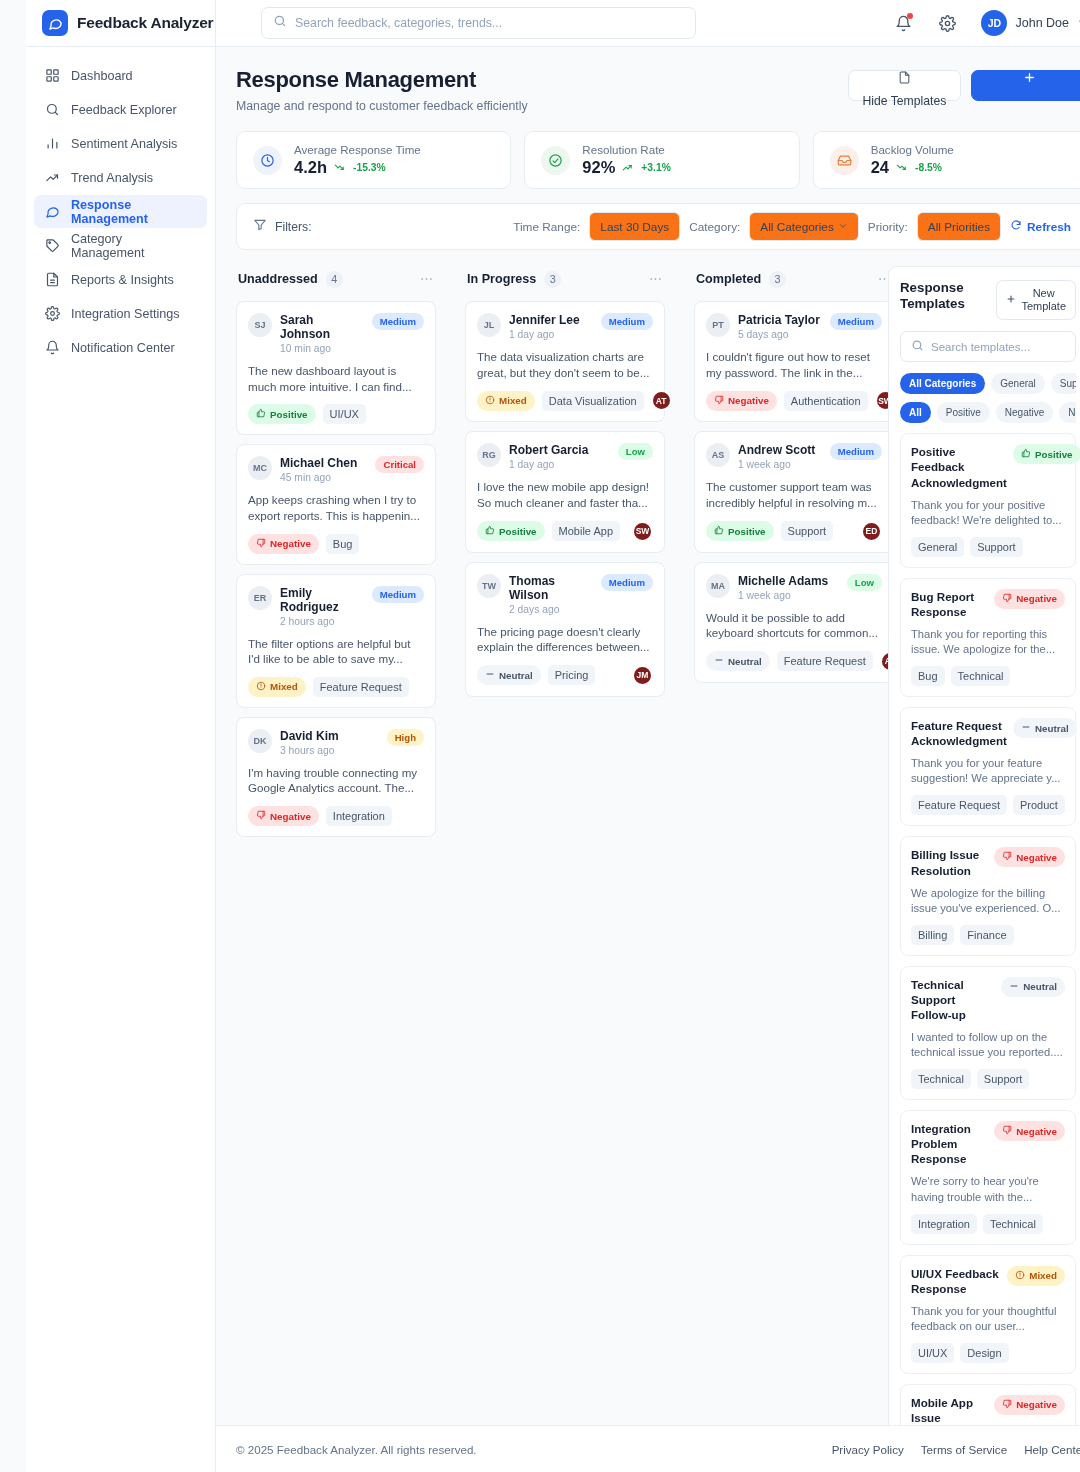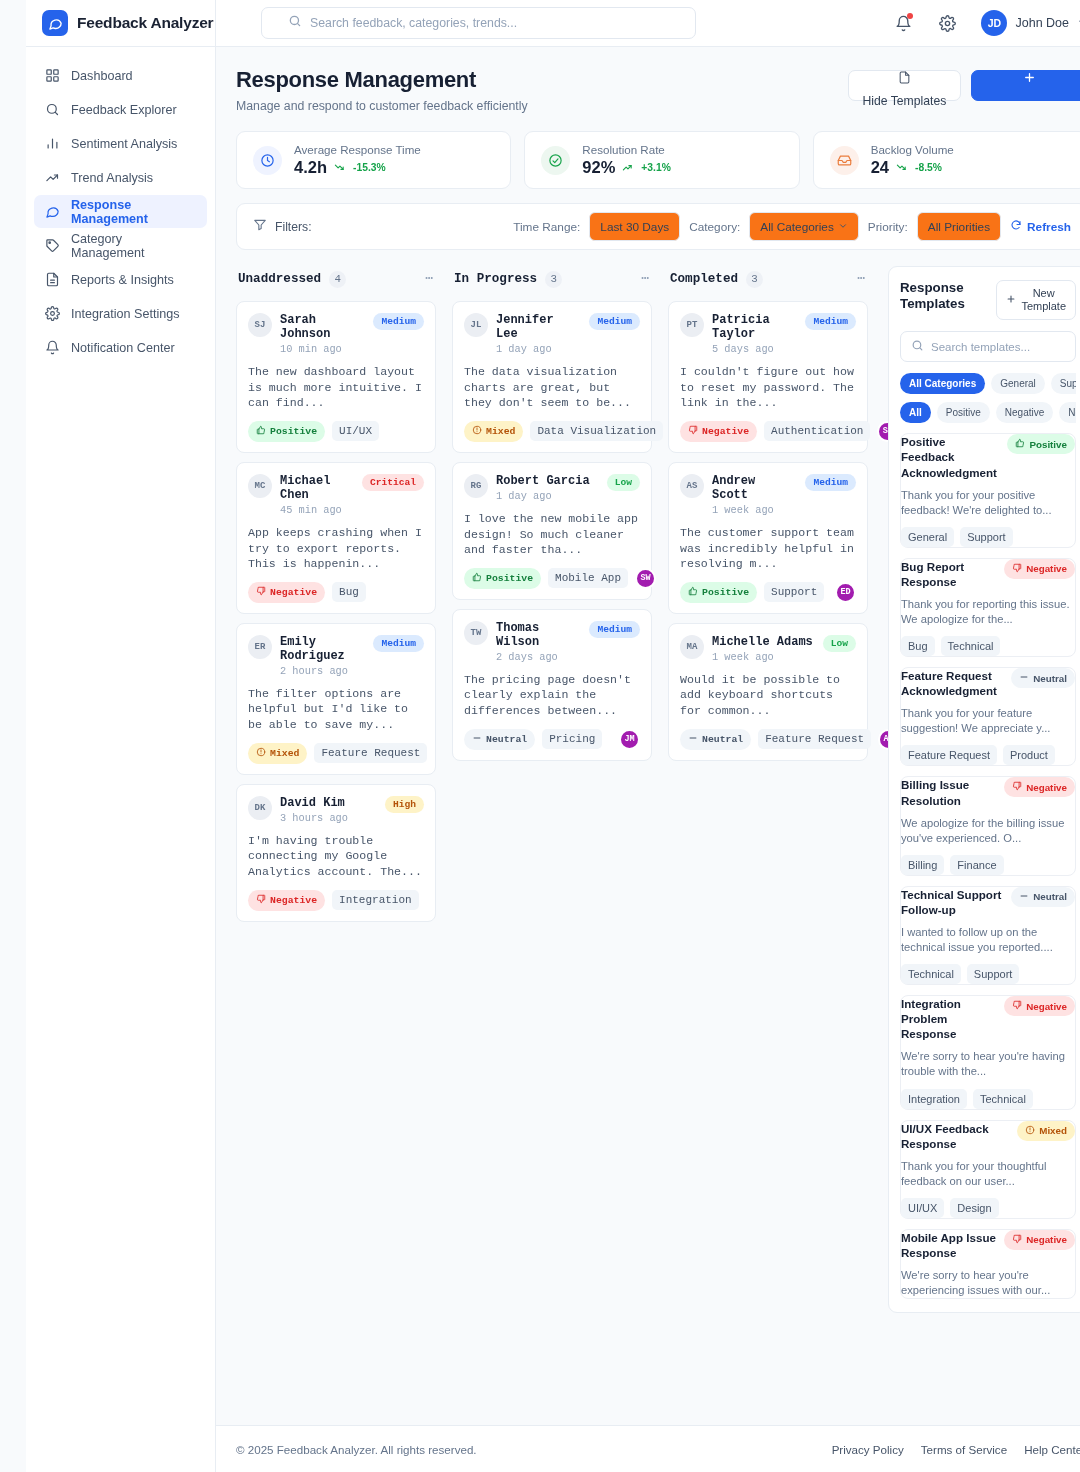--- a/index.html
+++ b/index.html
@@ -25,21 +25,21 @@
   }
   .brand-logo {
     width: 26px; height: 26px; border-radius: 7px; background: #2563eb;
     display: flex; align-items: center; justify-content: center; flex-shrink: 0;
   }
   .brand-name { font-size: 15.5px; font-weight: bold; color: #1a2233; letter-spacing: -0.2px; }
 
   .topbar-mid { flex: 1; display: flex; align-items: center; padding-left: 45px; }
   .searchbox {
     width: 435px; height: 32px; border: 1px solid #e2e8f0; border-radius: 7px;
-    background: #fff; display: flex; align-items: center; gap: 8px; padding: 0 26px;
+    background: #fff; display: flex; align-items: center; gap: 8px; padding: 0 11px;
   }
   .searchbox input {
     border: none; outline: none; font-size: 12.3px; color: #334155;
     font-family: "Liberation Sans", sans-serif; width: 100%; background: transparent;
   }
   .searchbox input::placeholder { color: #94a3b8; }
 
   .topbar-right { display: flex; align-items: center; gap: 24px; padding-right: 18px; }
   .icon-btn { position: relative; width: 20px; height: 20px; display: flex; align-items: center; justify-content: center; cursor: pointer; }
   .notif-dot { position: absolute; top: 0px; right: 0px; width: 6px; height: 6px; border-radius: 50%; background: #ef4444; }
@@ -103,21 +103,21 @@
   .f-lab { font-size: 11.8px; color: #64748b; }
   .f-ctl {
     height: 29px; border: 1px solid #e2e8f0; border-radius: 6px; background: #f97316;
     display: inline-flex; align-items: center; gap: 4px; padding: 0 10px;
     font-size: 11.8px; color: #334155; font-weight: 500; cursor: pointer;
   }
   .refresh { display: inline-flex; align-items: center; gap: 5px; color: #2563eb; font-size: 11.8px; font-weight: 600; cursor: pointer; }
 
   
   .content-row { display: flex; gap: 12px; margin-top: 16px; align-items: flex-start; }
-  .kanban { flex: 1; display: flex; gap: 16px; min-width: 0; font-family: Liberation Mono, monospace; }
+  .kanban { flex: 1; display: flex; gap: 29px; min-width: 0; }
   .kcol { width: 200px; min-width: 200px; }
   .kcol-head { display: flex; align-items: center; gap: 8px; height: 26px; padding: 0 2px; }
   .kcol-title { font-size: 12.6px; font-weight: bold; color: #172033; }
   .kcol-count {
     font-size: 10.8px; color: #64748b; background: #eef1f6; border-radius: 20px;
     min-width: 17px; height: 17px; padding: 0 5px; display: inline-flex; align-items: center; justify-content: center;
   }
   .kcol-more { margin-left: auto; color: #94a3b8; font-size: 13px; letter-spacing: 1px; cursor: pointer; line-height: 10px; }
 
   .fcard {
@@ -145,21 +145,21 @@
     display: inline-flex; align-items: center; gap: 4px; white-space: nowrap;
   }
   .sent-positive { background: #dcfce7; color: #15803d; }
   .sent-negative { background: #fee2e2; color: #dc2626; }
   .sent-mixed { background: #fef3c7; color: #b45309; }
   .sent-neutral { background: #f1f5f9; color: #475569; }
   .cat-tag {
     font-size: 11px; color: #475569; background: #f1f5f9; border-radius: 5px; padding: 4px 7px; white-space: nowrap;
   }
   .assignee {
-    margin-left: auto; width: 21px; height: 21px; border-radius: 50%; background: #a21caf; color: #fff;
+    margin-left: auto; width: 21px; height: 21px; border-radius: 50%; background: #7f1d1d; color: #fff;
     font-size: 8.5px; font-weight: bold; display: flex; align-items: center; justify-content: center; flex-shrink: 0;
     border: 2px solid #fff;
   }
 
   
   .tpanel {
     width: 200px; min-width: 200px; background: #fff; border: 1px solid #e8edf3;
     border-radius: 9px; padding: 13px 11px; align-self: flex-start;
   }
   .tp-head { display: flex; align-items: flex-start; gap: 8px; }
@@ -179,21 +179,21 @@
   }
   .tp-search input::placeholder { color: #94a3b8; }
   .chiprow { display: flex; gap: 6px; margin-top: 11px; overflow: hidden; }
   .chip {
     font-size: 10px; border-radius: 20px; padding: 5px 9px; background: #f1f5f9; color: #475569;
     white-space: nowrap; cursor: pointer; font-weight: 500;
   }
   .chip.sel { background: #2563eb; color: #fff; font-weight: bold; }
   .chiprow2 { margin-top: 8px; align-items: flex-end; }
 
-  .tcard { border: 1px solid #eceff4; border-radius: 8px; margin-top: 10px; cursor: pointer; background: #fff; }
+  .tcard { border: 1px solid #eceff4; border-radius: 8px; padding: 10px; margin-top: 10px; cursor: pointer; background: #fff; }
   .tc-head { display: flex; align-items: flex-start; gap: 6px; }
   .tc-title { font-size: 11.6px; font-weight: bold; color: #172033; line-height: 1.3; flex: 1; }
   .tc-body { font-size: 11.2px; color: #64748b; line-height: 1.35; margin-top: 8px; }
   .tc-tags { display: flex; gap: 6px; margin-top: 9px; flex-wrap: wrap; }
 
   
   .footer {
     height: 47px; min-height: 47px; background: #fff; border-top: 1px solid #e8edf3;
     display: flex; align-items: center; padding: 0 20px;
   }

